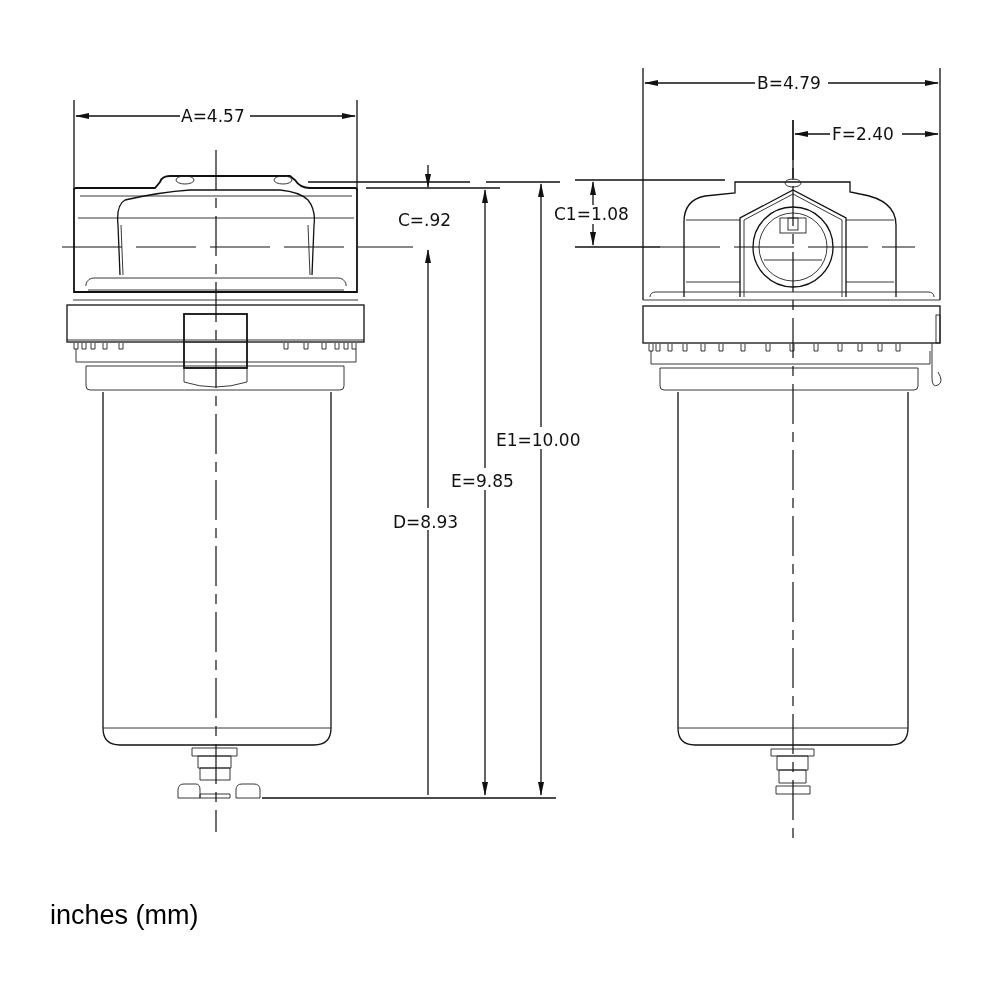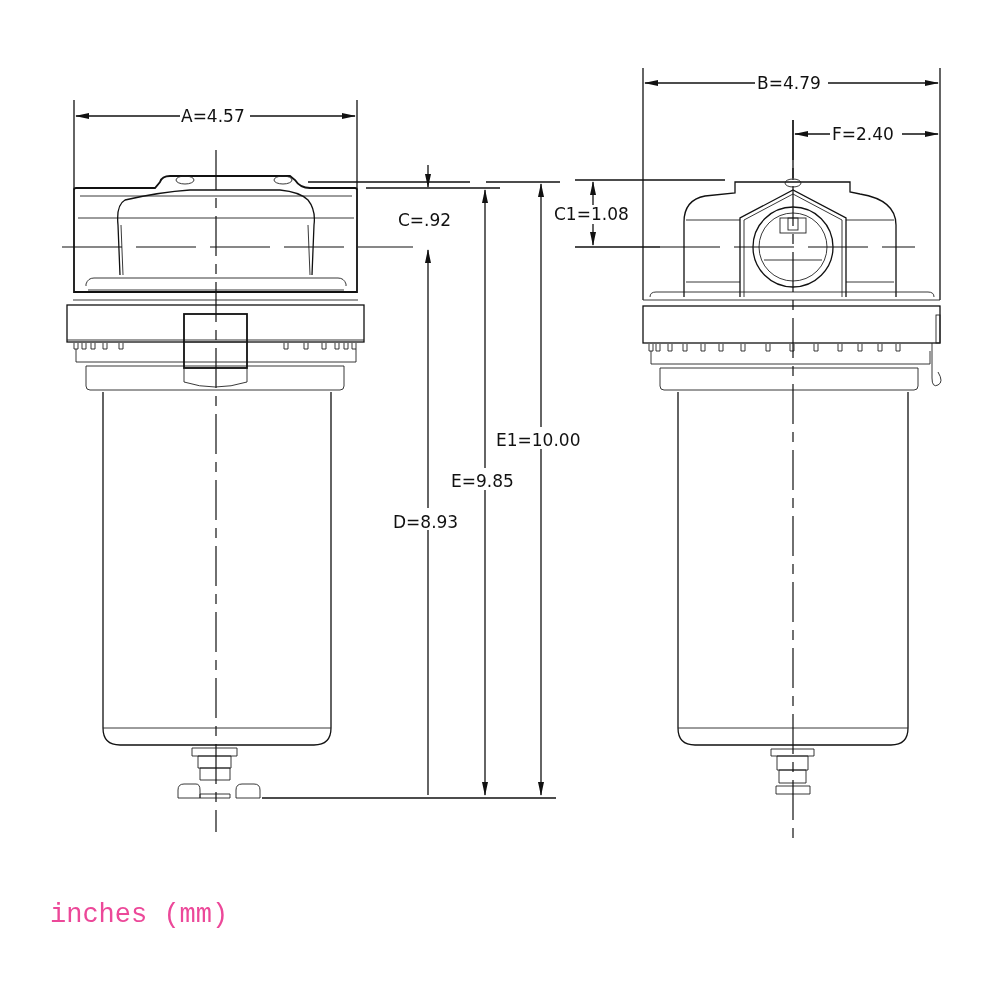--- a/index.html
+++ b/index.html
@@ -1,19 +1,19 @@
 <!DOCTYPE html>
 <html><head>
 <meta charset="utf-8">
 <style>
   html, body { margin: 0; padding: 0; background: #ffffff; }
   body { width: 1002px; height: 1002px; position: relative; overflow: hidden; }
   svg { position: absolute; left: 0; top: 0; }
   .dimtext { font-family: "DejaVu Sans", sans-serif; font-size: 17px; fill: #111; }
-  .units { position: absolute; left: 50px; top: 900px; font-family: Liberation Mono, monospace; font-size: 27px; color: #ec4899; }
+  .units { position: absolute; left: 50px; top: 900px; font-family: Liberation Sans, sans-serif; font-size: 27px; color: #000000; }
   .ln { stroke: #111; fill: none; stroke-width: 1.3; }
   .thick { stroke: #111; fill: none; stroke-width: 1.8; }
   .thin { stroke: #222; fill: none; stroke-width: 0.9; }
   .center { stroke: #111; stroke-width: 1.2; stroke-dasharray: 40 8 10 8; fill: none; }
   .dash { stroke: #111; stroke-width: 1.2; stroke-dasharray: 60 14; fill: none; }
 </style>
 </head>
 <body>
 
 <svg width="1002" height="1002" viewBox="0 0 1002 1002">

